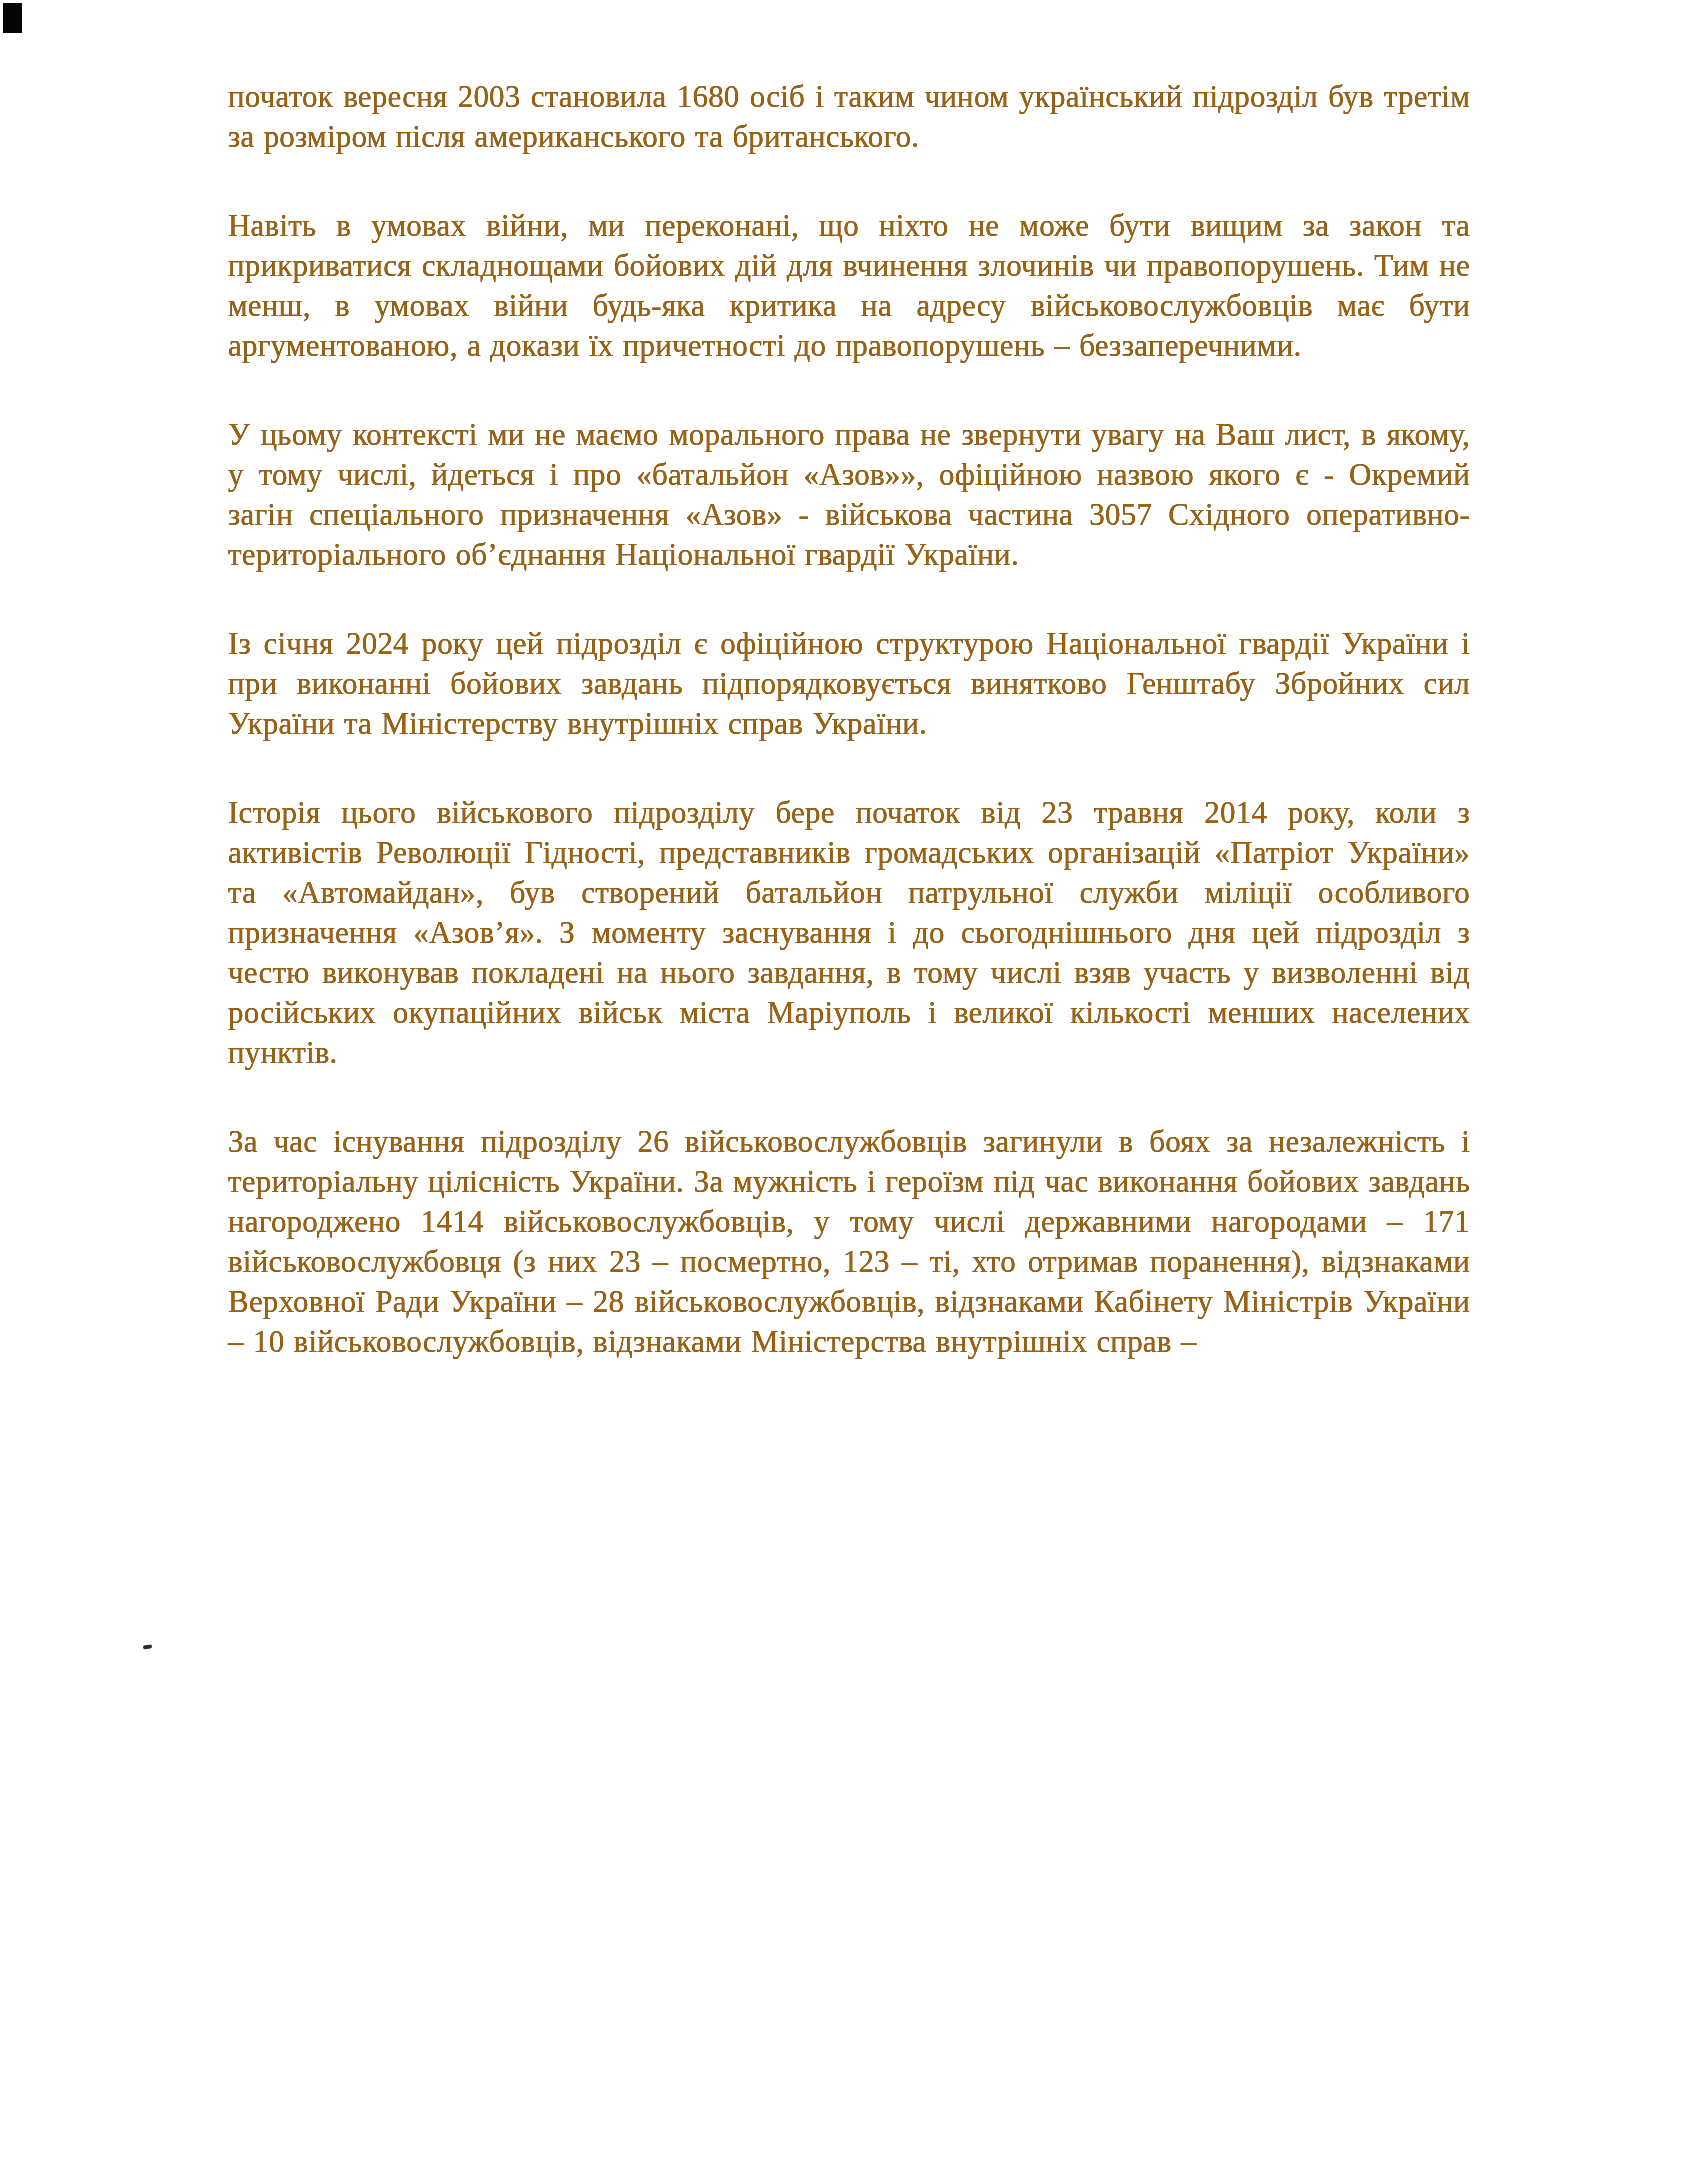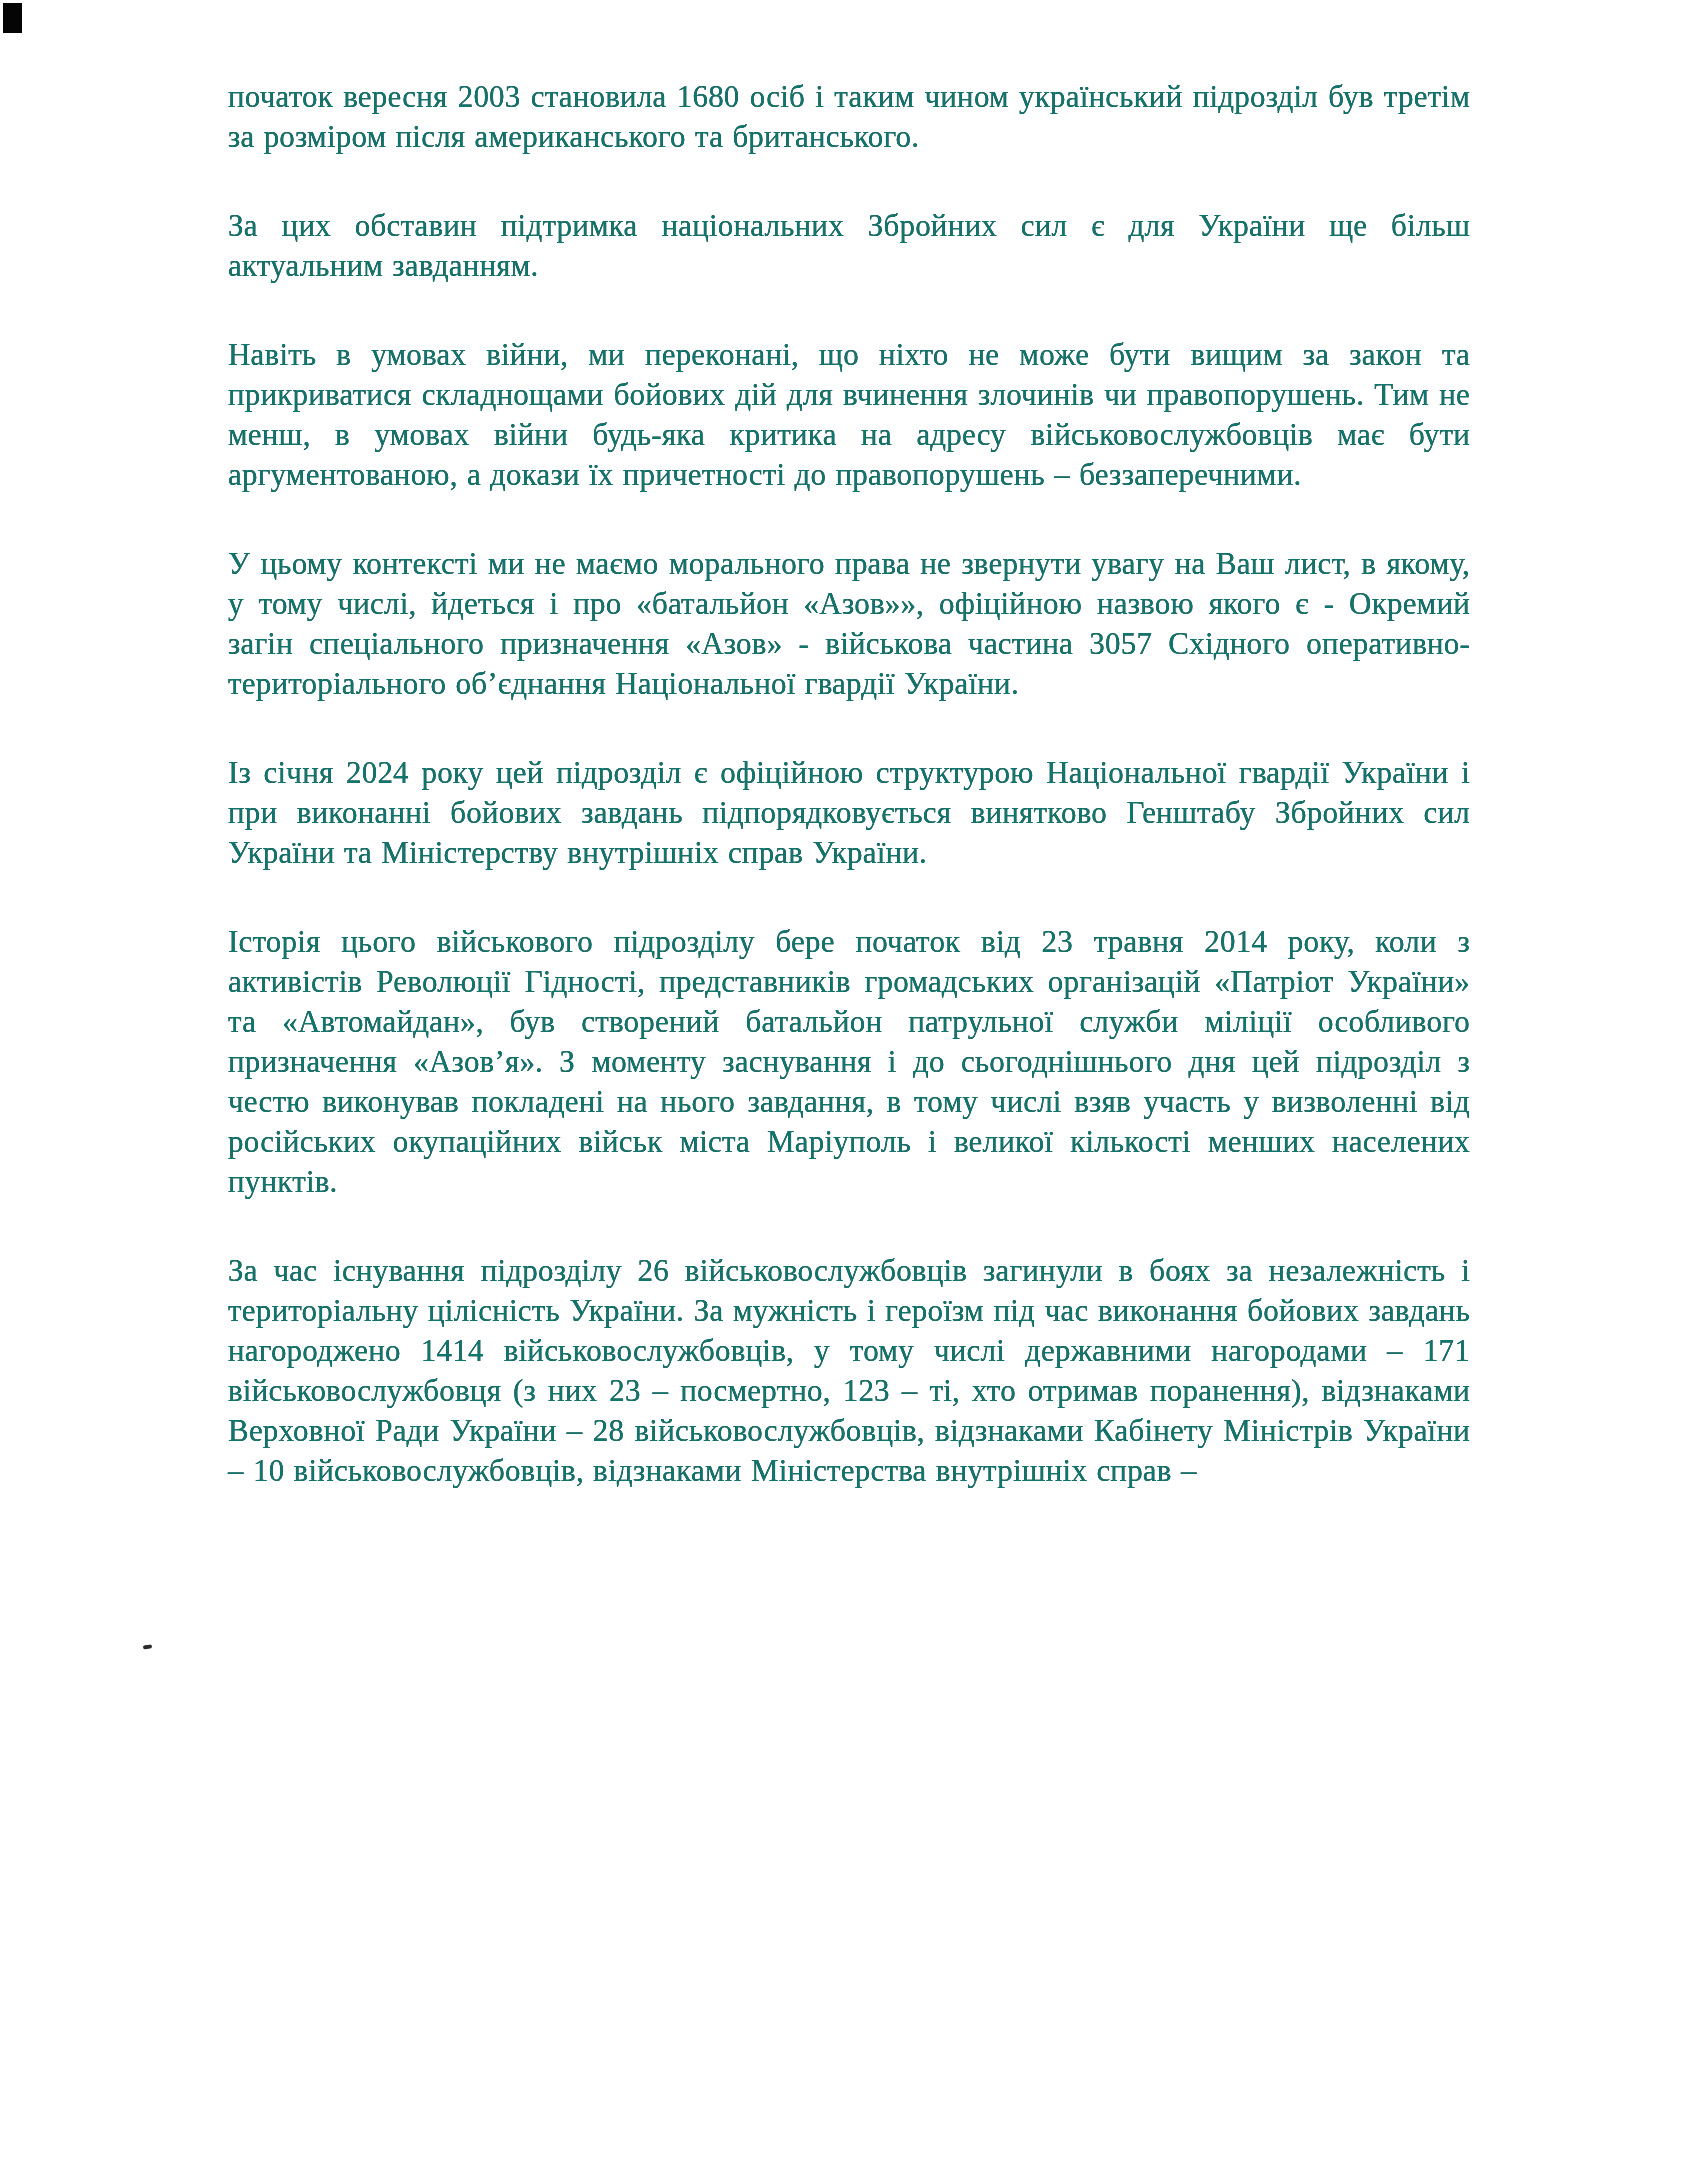--- a/index.html
+++ b/index.html
@@ -13,21 +13,21 @@
     background: #ffffff;
     font-family: "Liberation Serif", "DejaVu Serif", serif;
     overflow: hidden;
   }
   
   .text-block {
     position: absolute;
     left: 228px;
     top: 77px;
     width: 1242px;
-    color: #0f766e;
+    color: #a16207;
     font-size: 31px;
     line-height: 40px;
     text-align: justify;
     text-align-last: left;
     letter-spacing: 0.2px;
     word-spacing: 1.3px;
     
     text-shadow: 0 0 0.5px rgba(0,0,0,0.85);
   }
   .text-block p {
@@ -58,20 +58,19 @@
   }
 </style>
 </head>
 <body>
 
 <div class="corner-mark"></div>
 <div class="speck"></div>
 
 <div class="text-block">
   <p>початок вересня 2003 становила 1680 осіб і таким чином український підрозділ був третім за розміром після американського та британського.</p>
-  <p>За цих обставин підтримка національних Збройних сил є для України ще більш актуальним завданням.</p>
   <p>Навіть в умовах війни, ми переконані, що ніхто не може бути вищим за закон та прикриватися складнощами бойових дій для вчинення злочинів чи правопорушень. Тим не менш, в умовах війни будь-яка критика на адресу військовослужбовців має бути аргументованою, а докази їх причетності до правопорушень – беззаперечними.</p>
   <p>У цьому контексті ми не маємо морального права не звернути увагу на Ваш лист, в якому, у тому числі, йдеться і про «батальйон «Азов»», офіційною назвою якого є - Окремий загін спеціального призначення «Азов» - військова частина 3057 Східного оперативно-територіального об’єднання Національної гвардії України.</p>
   <p>Із січня 2024 року цей підрозділ є офіційною структурою Національної гвардії України і при виконанні бойових завдань підпорядковується винятково Генштабу Збройних сил України та Міністерству внутрішніх справ України.</p>
   <p>Історія цього військового підрозділу бере початок від 23 травня 2014 року, коли з активістів Революції Гідності, представників громадських організацій «Патріот України» та «Автомайдан», був створений батальйон патрульної служби міліції особливого призначення «Азов’я». З моменту заснування і до сьогоднішнього дня цей підрозділ з честю виконував покладені на нього завдання, в тому числі взяв участь у визволенні від російських окупаційних військ міста Маріуполь і великої кількості менших населених пунктів.</p>
   <p>За час існування підрозділу 26 військовослужбовців загинули в боях за незалежність і територіальну цілісність України. За мужність і героїзм під час виконання бойових завдань нагороджено 1414 військовослужбовців, у тому числі державними нагородами – 171 військовослужбовця (з них 23 – посмертно, 123 – ті, хто отримав поранення), відзнаками Верховної Ради України – 28 військовослужбовців, відзнаками Кабінету Міністрів України – 10 військовослужбовців, відзнаками Міністерства внутрішніх справ –</p>
 </div>
 
 
 </body></html>

